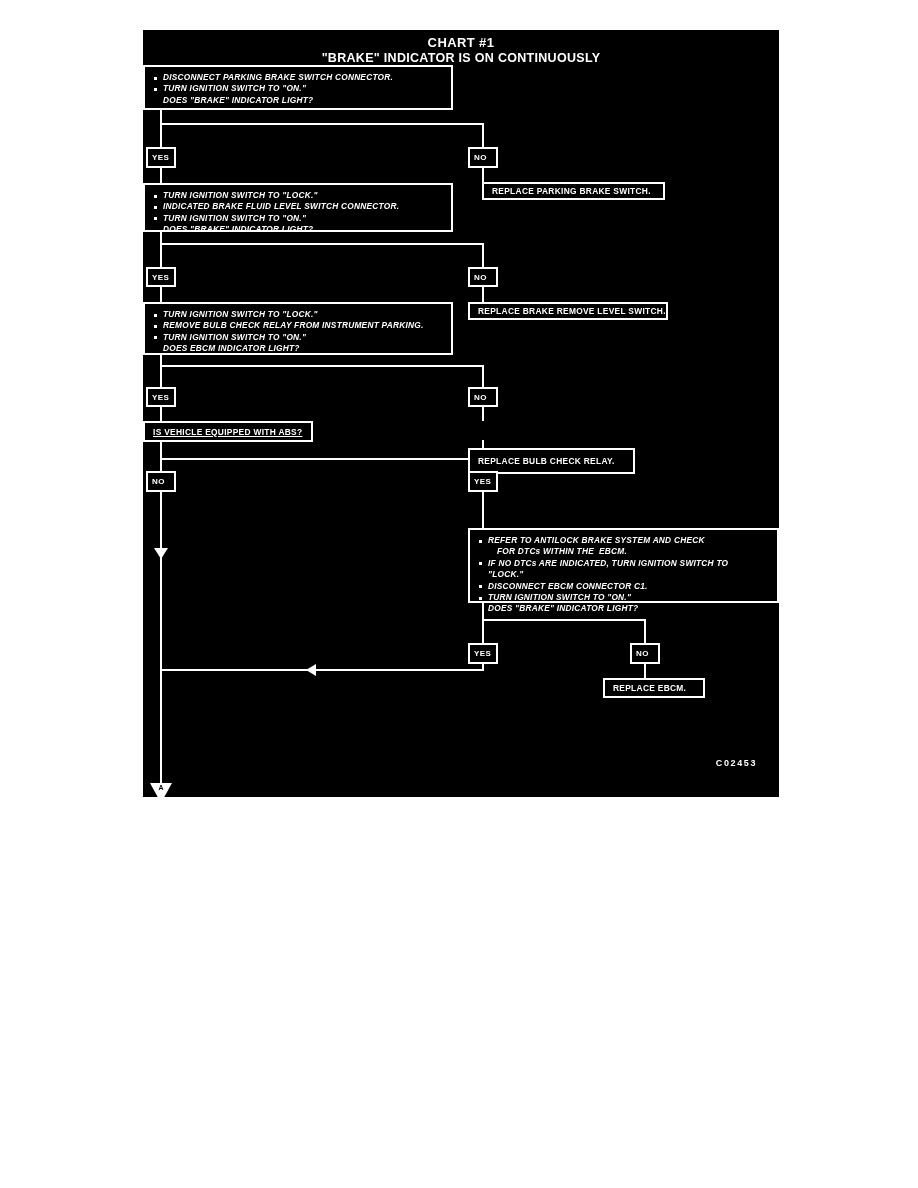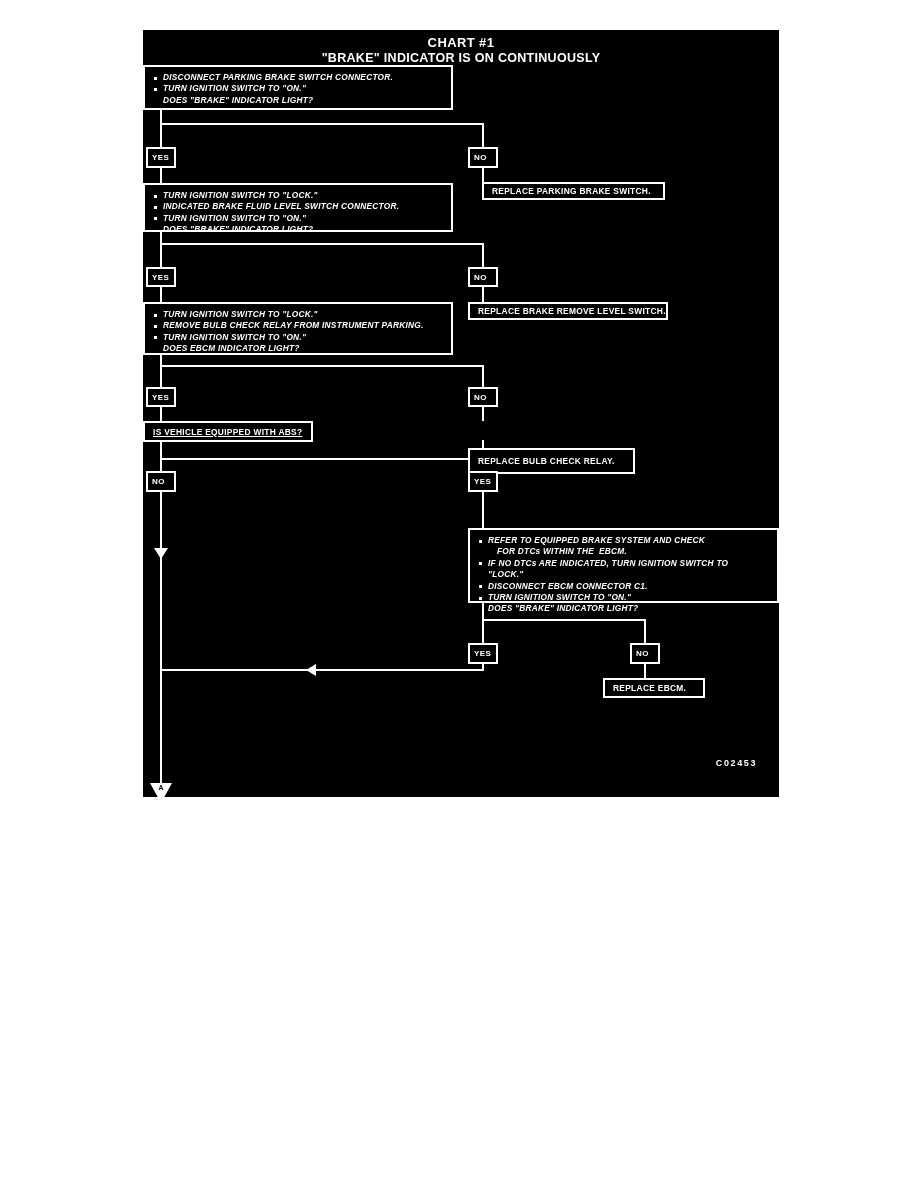--- a/index.html
+++ b/index.html
@@ -272,21 +272,21 @@
 
   <div class="node action-box" style="left:0px; top:391px; width:170px; height:21px;text-decoration:underline;">IS VEHICLE EQUIPPED WITH ABS?</div>
 
   <div class="node action-box" style="left:325px; top:391px; width:167px; height:26px;margin-top:27px;">REPLACE BULB CHECK RELAY.</div>
 
   <div class="node yn-box" style="left:3px; top:441px; width:30px; height:21px;">NO</div>
   <div class="node yn-box" style="left:325px; top:441px; width:30px; height:21px;">YES</div>
 
   <div class="node step-box" style="left:325px; top:498px; width:311px; height:75px;">
     <ul>
-      <li class="bulleted">REFER TO EQUIPPED BRAKE SYSTEM AND CHECK</li>
+      <li class="bulleted">REFER TO ANTILOCK BRAKE SYSTEM AND CHECK</li>
       <li class="indent">FOR DTCs WITHIN THE  EBCM.</li>
       <li class="bulleted">IF NO DTCs ARE INDICATED, TURN IGNITION SWITCH TO</li>
       <li class="nobullet">"LOCK."</li>
       <li class="bulleted">DISCONNECT EBCM CONNECTOR C1.</li>
       <li class="bulleted">TURN IGNITION SWITCH TO "ON."</li>
       <li class="nobullet">DOES "BRAKE" INDICATOR LIGHT?</li>
     </ul>
   </div>
 
   <div class="node yn-box" style="left:325px; top:613px; width:30px; height:21px;">YES</div>

